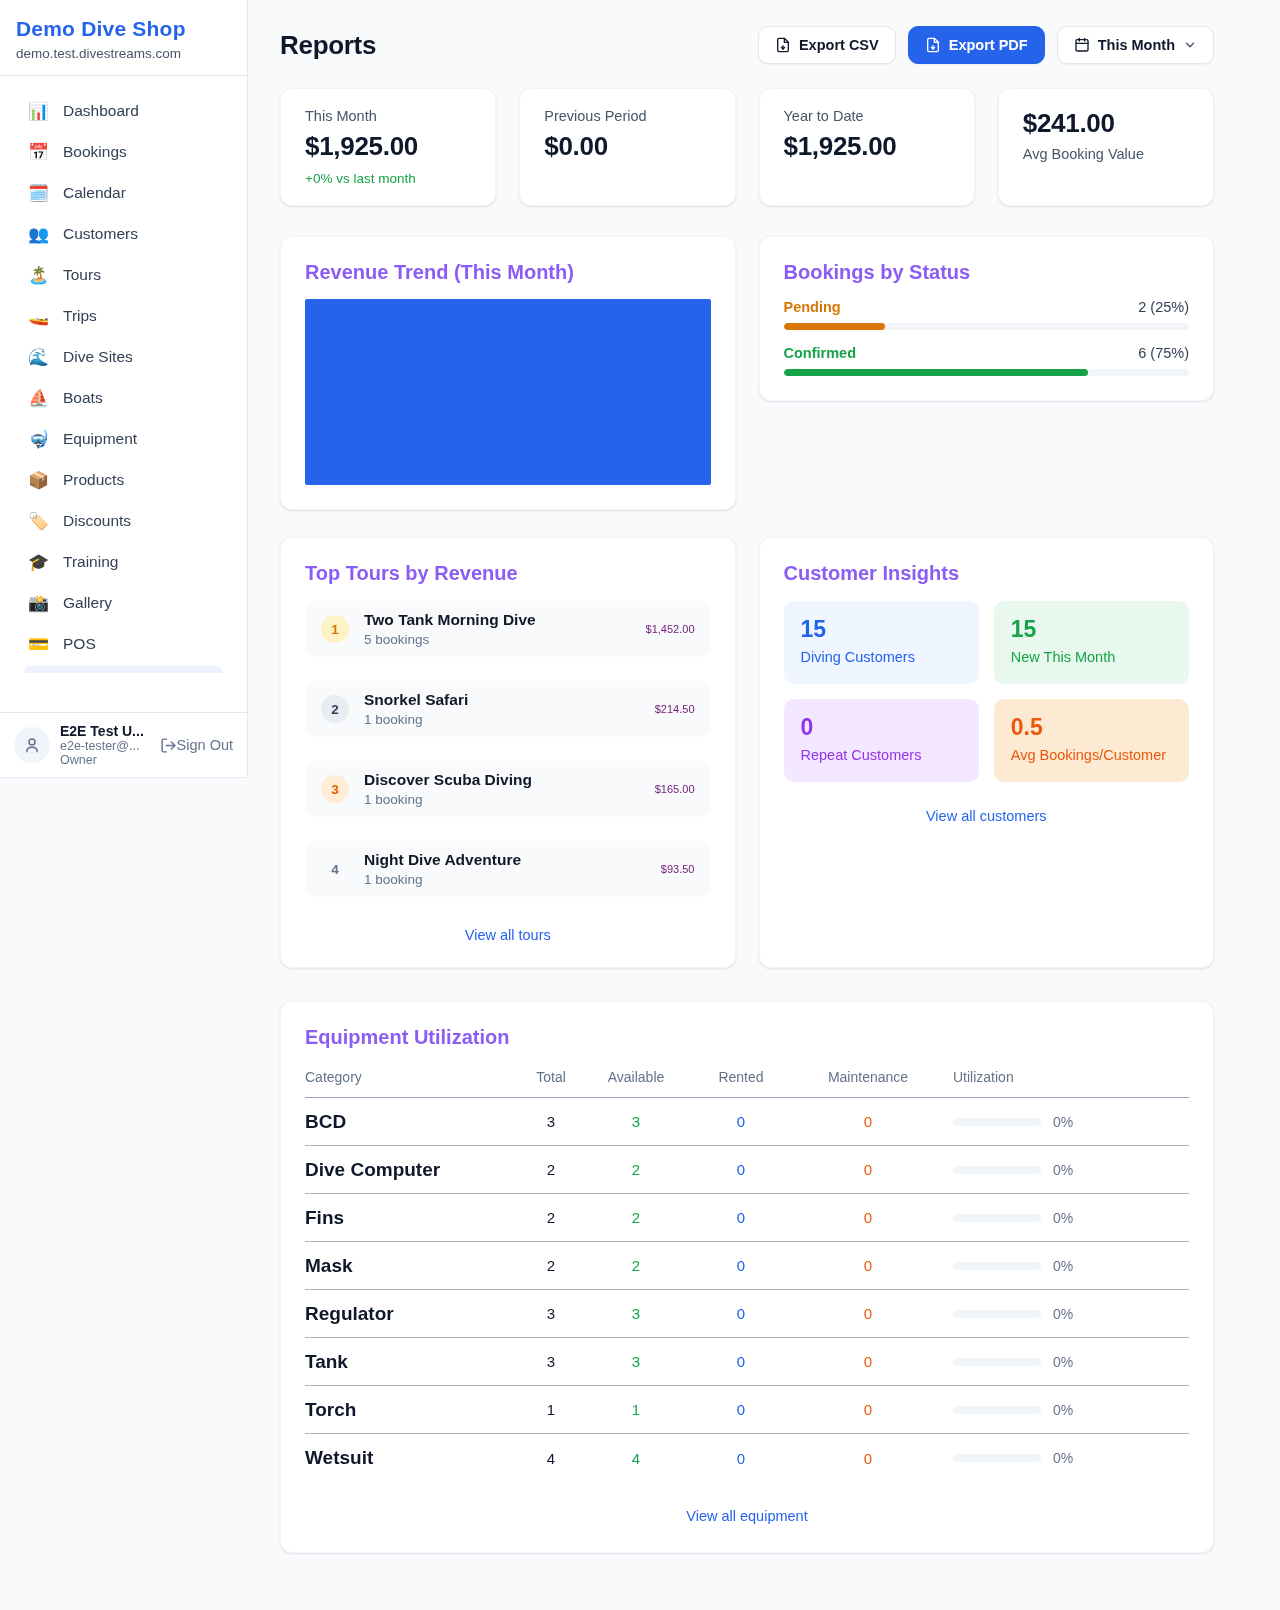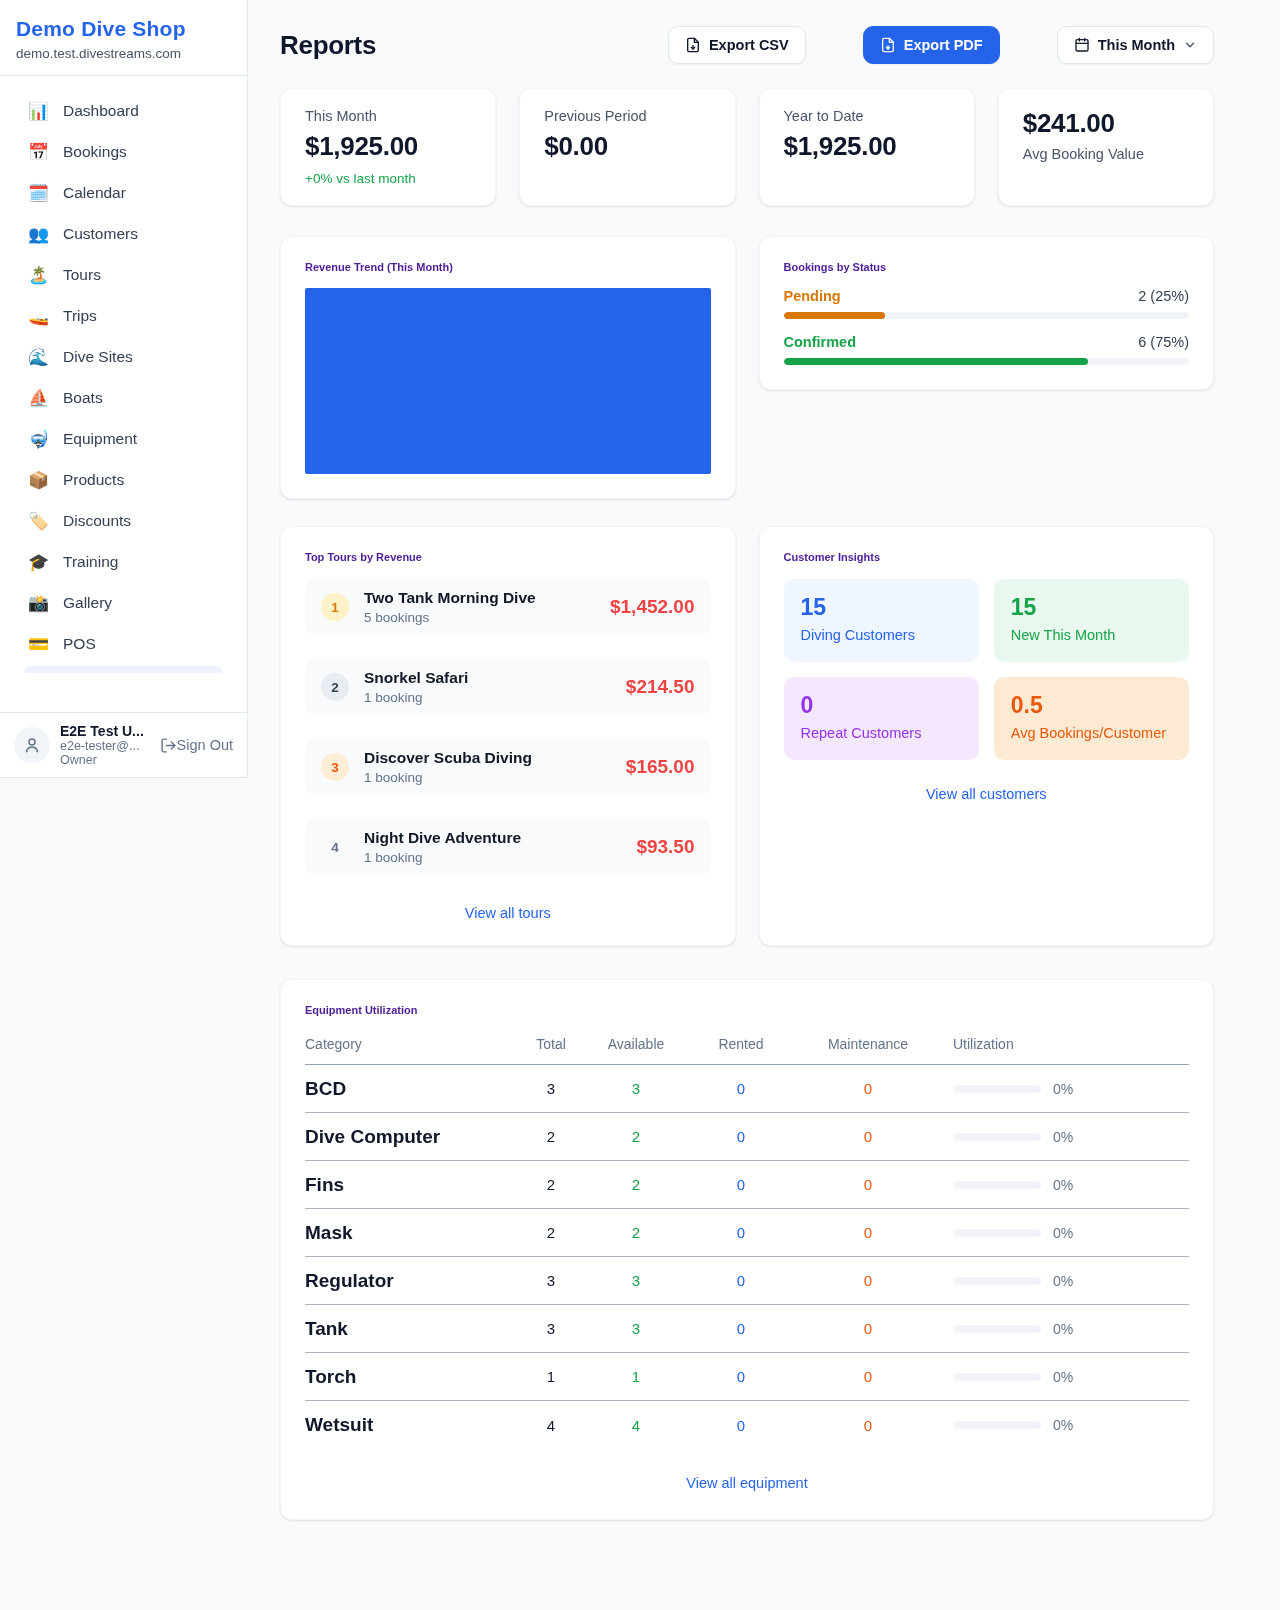--- a/index.html
+++ b/index.html
@@ -43,30 +43,29 @@
   
   .main { flex:1; padding:26px 66px 40px 32px; }
   .main-head { display:flex; align-items:center; justify-content:space-between; }
   .page-title { font-size:26px; font-weight:800; letter-spacing:-.3px; }
   .actions { display:flex; gap:12px; }
   .btn {
     display:flex; align-items:center; gap:8px; height:38px; padding:12px 16px;
     border-radius:10px; background:#fff; border:1px solid #e2e8f0;
     font-size:14.5px; font-weight:bold; color:#0f172a; cursor:pointer;
     box-shadow:0 1px 2px rgba(15,23,42,.05);
-    margin-left:45px;
   }
   .btn.primary { background:#2563eb; border-color:#2563eb; color:#fff; }
   .btn svg { display:block; }
   
   .card {
     background:#fff; border-radius:12px; border:1px solid #f1f5f9;
     box-shadow:0 1px 2px rgba(15,23,42,.05),0 1px 3px rgba(15,23,42,.06);
   }
-  .card-title { font-size:11px; font-weight:bold; color:#4c1d95; }
+  .card-title { font-size:20px; font-weight:bold; color:#8b5cf6; }
   .stats-row { display:grid; grid-template-columns:repeat(4,1fr); gap:23px; margin-top:24px; }
   .stat-card { padding:19px 24px; }
   .stat-label { font-size:14.5px; color:#475569; }
   .stat-value { font-size:26px; font-weight:800; margin-top:7px; letter-spacing:-.3px; }
   .stat-delta { font-size:13.5px; color:#16a34a; margin-top:9px; }
   .stat-card.rev .stat-value { margin-top:0; }
   .stat-card.rev .stat-label { margin-top:7px; }
   .charts-row { display:grid; grid-template-columns:1fr 1fr; gap:23px; margin-top:30px; align-items:start; }
   .rev-card { padding:24px; }
   .rev-bar { height:186px; border-radius:2px; margin-top:15px; }
@@ -86,21 +85,21 @@
   .rank {
     width:28px; height:28px; border-radius:50%; display:flex; flex:none;
     align-items:center; justify-content:center; font-size:13.5px; font-weight:bold;
   }
   .rank.r1 { background:#fef3c7; color:#d97706; }
   .rank.r2 { background:#e8edf3; color:#334155; }
   .rank.r3 { background:#ffedd5; color:#ea580c; }
   .rank.r4 { background:transparent; color:#64748b; }
   .tour-name { font-size:15.5px; font-weight:bold; color:#111827; }
   .tour-sub { font-size:13.5px; color:#64748b; margin-top:3px; }
-  .tour-price { margin-left:auto; font-size:19px; font-weight:bold; color:#ef4444; }
+  .tour-price { margin-left:auto; font-size:11px; font-weight:normal; color:#701a75; }
   .center-link { display:block; text-align:center; color:#2563eb; font-size:14.5px; margin-top:30px; cursor:pointer; text-decoration:none; }
   .cust-card { padding:24px; }
   .tiles { display:grid; grid-template-columns:1fr 1fr; gap:15px; margin-top:16px; }
   .tile { border-radius:10px; padding:15px 17px; height:83px; }
   .tile-value { font-size:23px; font-weight:800; }
   .tile-label { font-size:14.5px; margin-top:6px; }
   .tile.blue { background:#eff6ff; color:#2563eb; }
   .tile.green { background:#e8f8ee; color:#16a34a; }
   .tile.purple { background:#f3e8ff; color:#9333ea; }
   .tile.orange { background:#fdead3; color:#ea580c; }

